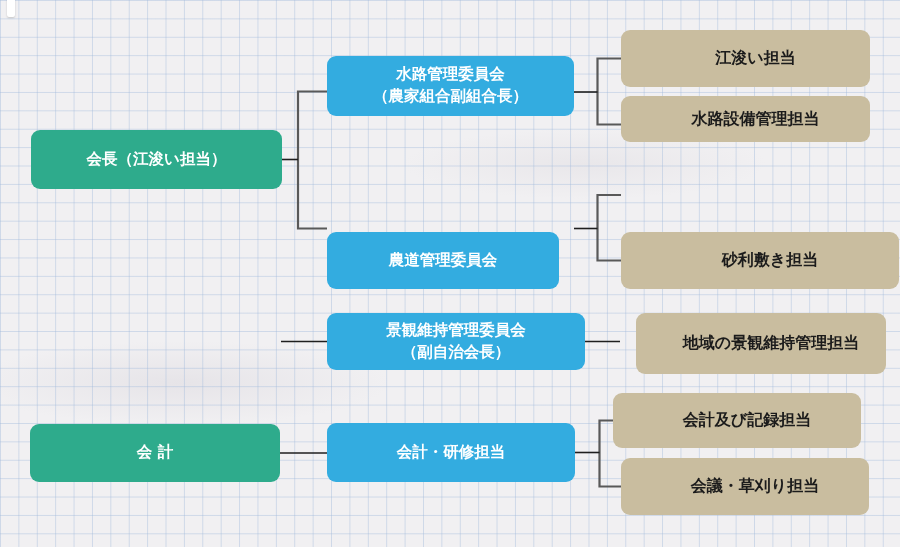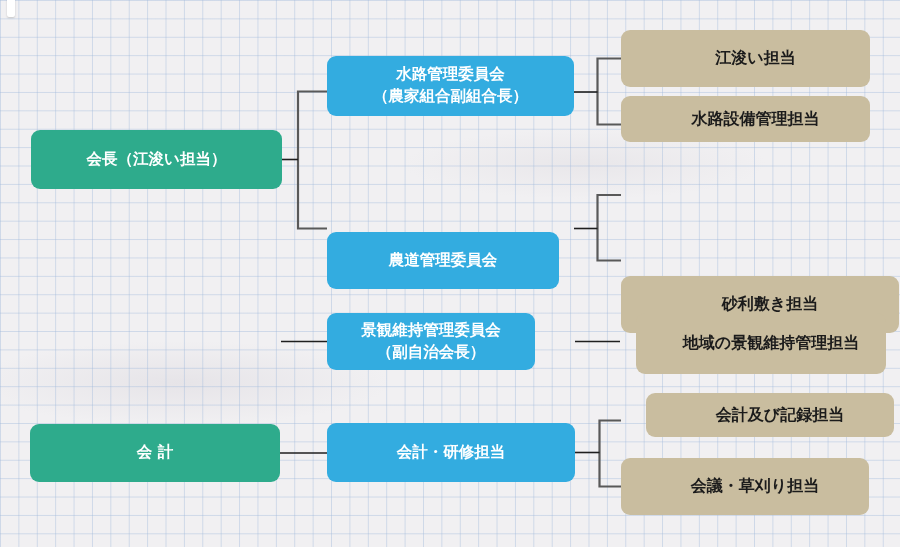--- a/index.html
+++ b/index.html
@@ -78,24 +78,24 @@
     <path class="conn-straight" d="M280,453 H327"></path>
     <path class="conn-straight" d="M575,452.5 H599.5"></path>
   </svg>
 
   <div class="box role" style="left:31px; top:130px; width:251px; height:59px;">会長（江浚い担当）</div>
   <div class="box role" style="left:30px; top:424px; width:250px; height:58px;">会 計</div>
 
   <div class="box committee" style="left:327px; top:56px; width:247px; height:60px;">水路管理委員会
 （農家組合副組合長）</div>
   <div class="box committee" style="left:327px; top:200px; width:232px; height:57px;margin-top:32px;">農道管理委員会</div>
-  <div class="box committee" style="left:327px; top:313px; width:208px; height:57px;">景観維持管理委員会
+  <div class="box committee" style="left:327px; top:313px; width:258px; height:57px;">景観維持管理委員会
 （副自治会長）</div>
   <div class="box committee" style="left:327px; top:423px; width:248px; height:59px;">会計・研修担当</div>
 
   <div class="box assignment" style="left:621px; top:30px; width:249px; height:57px;">江浚い担当</div>
   <div class="box assignment" style="left:621px; top:96px; width:249px; height:46px;">水路設備管理担当</div>
-  <div class="box assignment" style="left:621px; top:232px; width:278px; height:57px;margin-top:44px;">砂利敷き担当</div>
+  <div class="box assignment" style="left:621px; top:232px; width:278px; height:57px;">砂利敷き担当</div>
   <div class="box assignment" style="left:636px; top:313px; width:250px; height:61px;">地域の景観維持管理担当</div>
-  <div class="box assignment" style="left:646px; top:393px; width:248px; height:44px;">会計及び記録担当</div>
+  <div class="box assignment" style="left:613px; top:393px; width:248px; height:55px;">会計及び記録担当</div>
   <div class="box assignment" style="left:621px; top:458px; width:248px; height:57px;">会議・草刈り担当</div>
 
 </div>
 
 </body></html>

